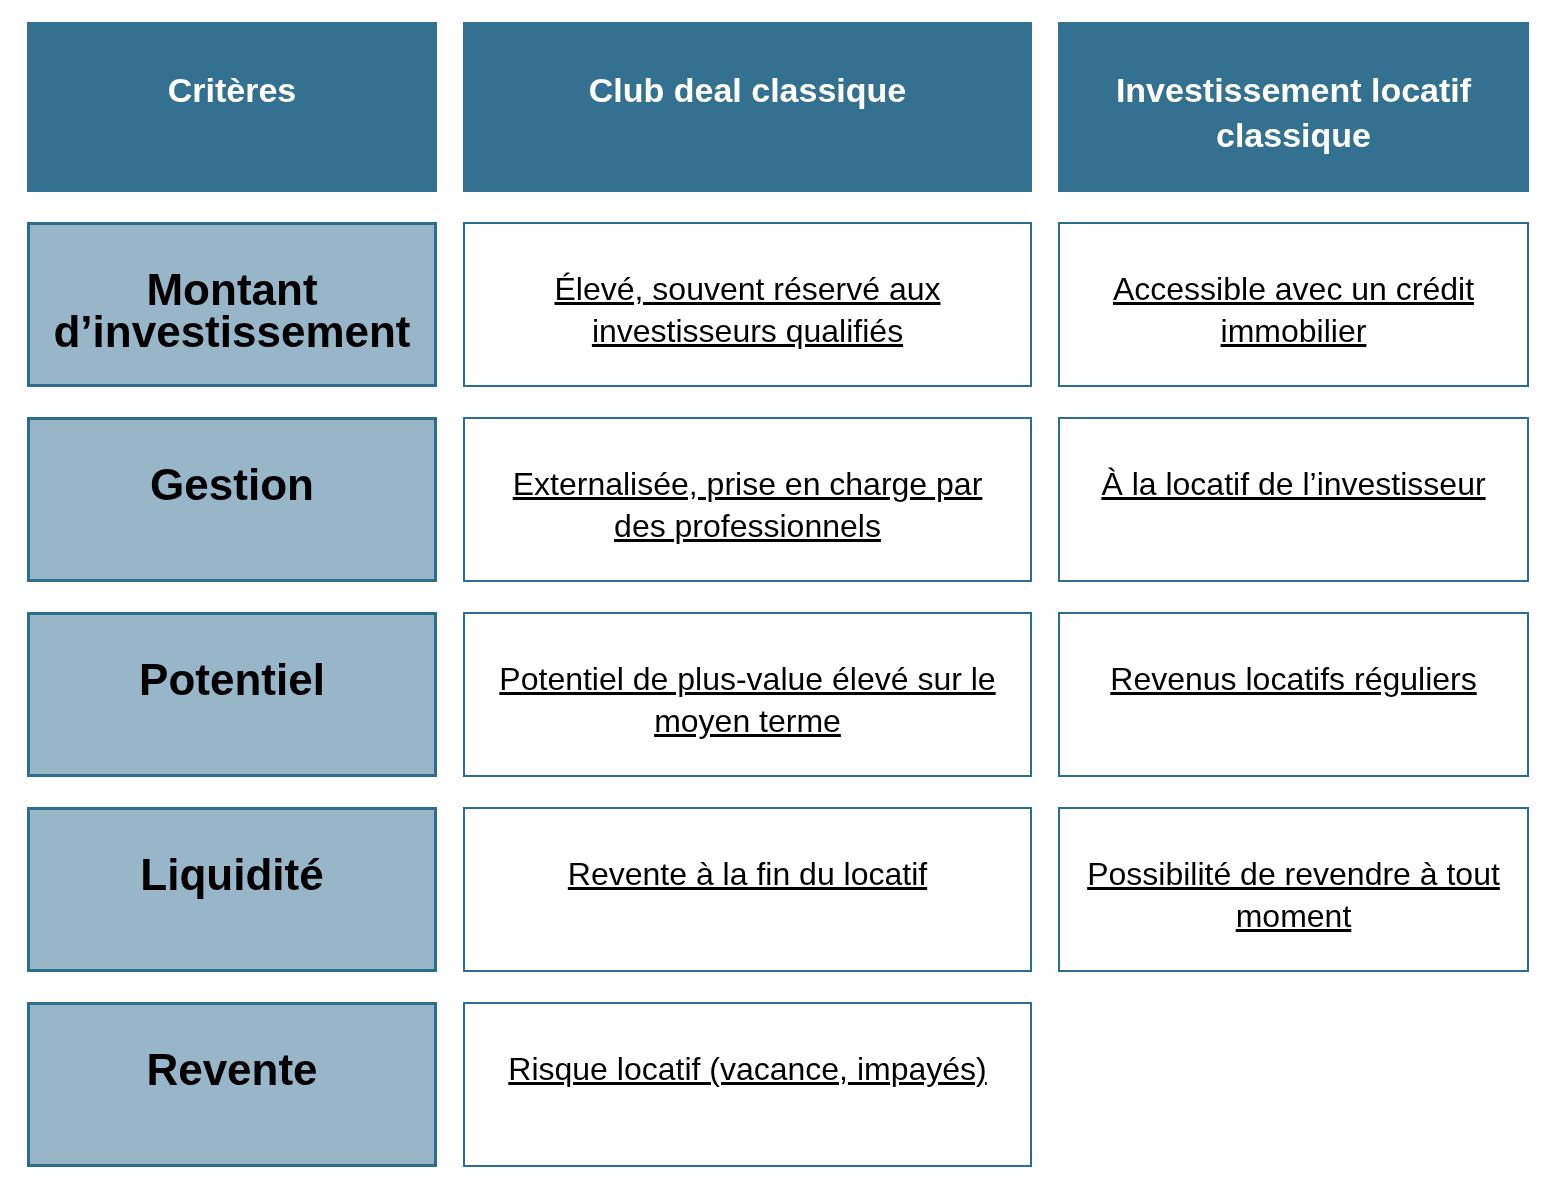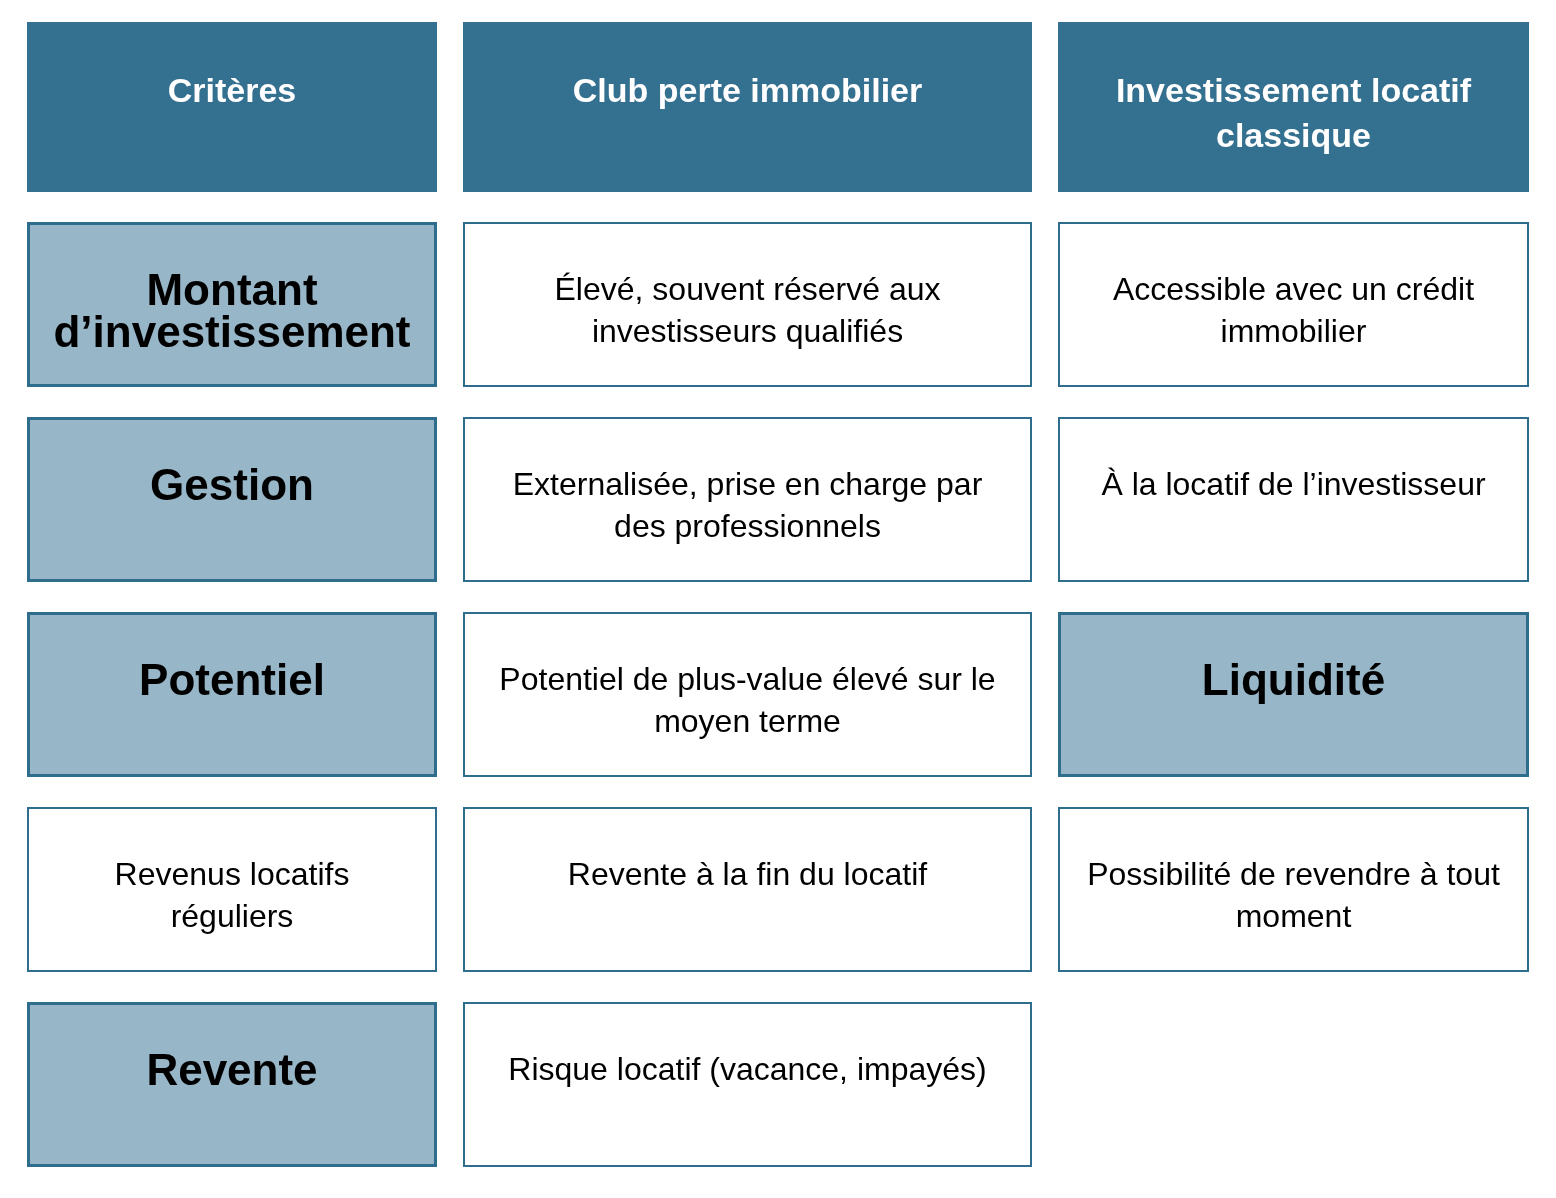--- a/index.html
+++ b/index.html
@@ -48,32 +48,33 @@
     line-height:42px;
     padding:44px 20px 0 20px;
   }
   .body{
     background:var(--cell-bg);
     border:2px solid var(--cell-border);
     color:var(--body-text);
     font-size:32px;
     line-height:42px;
     padding:44px 20px 0 20px;
+    text-decoration:underline;
   }
 </style>
 </head>
 <body>
 
 <div class="grid">
 
   <div class="cell head">
     <span>Critères</span>
   </div>
   <div class="cell head">
-    <span>Club perte immobilier</span>
+    <span>Club deal classique</span>
   </div>
   <div class="cell head">
     <span>Investissement locatif classique</span>
   </div>
 
   <div class="cell label">
     <span>Montant d’investissement</span>
   </div>
   <div class="cell body">
     <span>Élevé, souvent réservé aux investisseurs qualifiés</span>
@@ -91,26 +92,26 @@
   <div class="cell body">
     <span>À la locatif de l’investisseur</span>
   </div>
 
   <div class="cell label">
     <span>Potentiel</span>
   </div>
   <div class="cell body">
     <span>Potentiel de plus-value élevé sur le moyen terme</span>
   </div>
+  <div class="cell body">
+    <span>Revenus locatifs réguliers</span>
+  </div>
+
   <div class="cell label">
     <span>Liquidité</span>
-  </div>
-
-  <div class="cell body">
-    <span>Revenus locatifs réguliers</span>
   </div>
   <div class="cell body">
     <span>Revente à la fin du locatif</span>
   </div>
   <div class="cell body">
     <span>Possibilité de revendre à tout moment</span>
   </div>
 
   <div class="cell label">
     <span>Revente</span>

